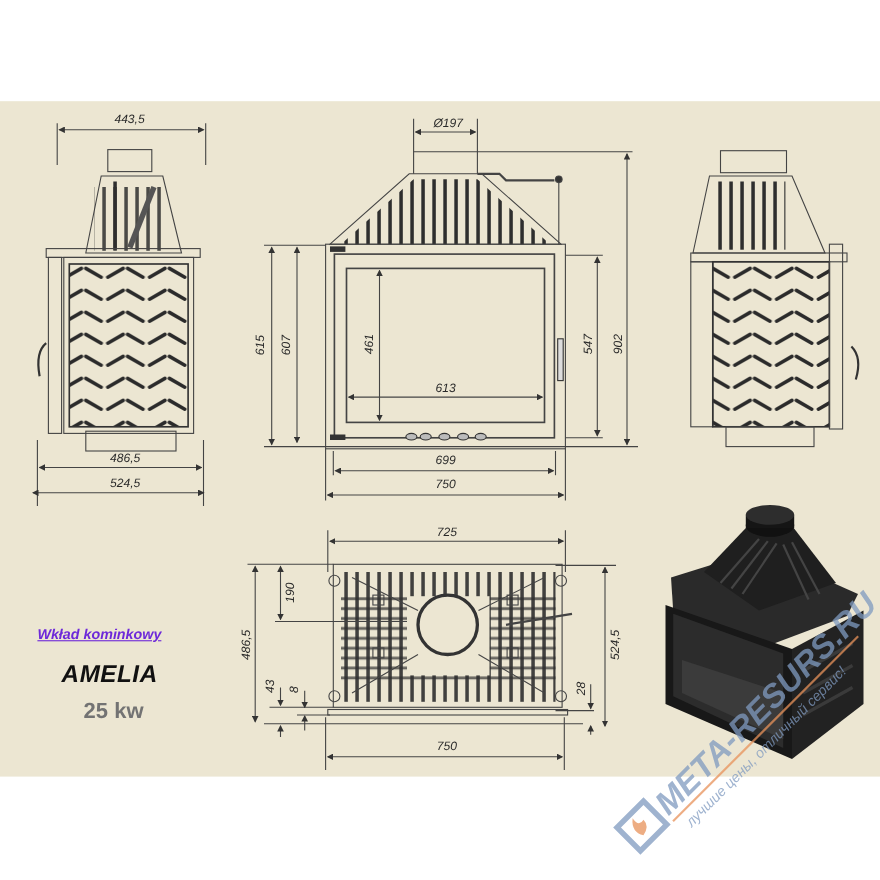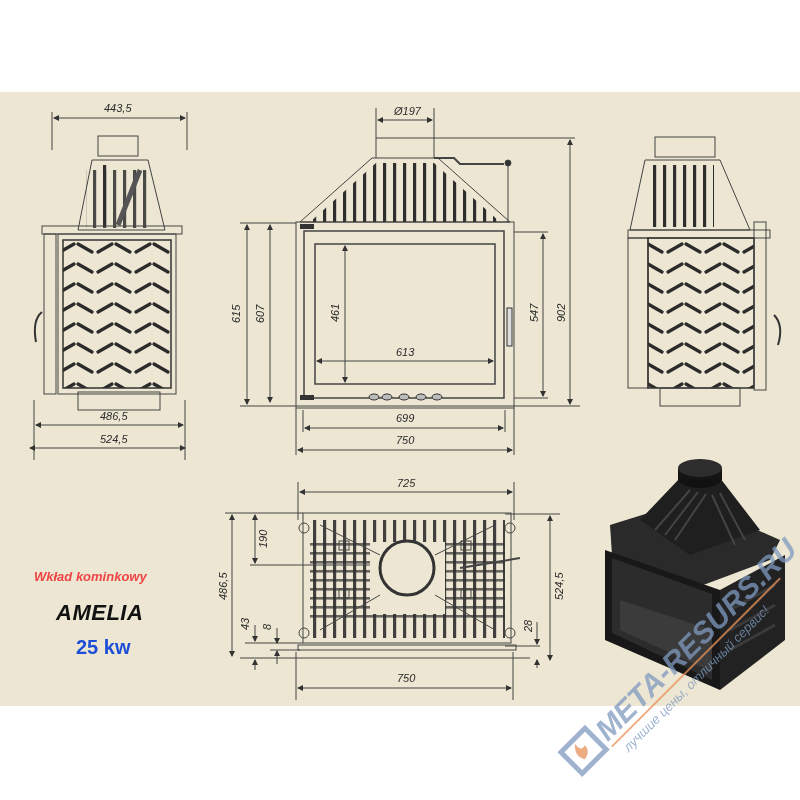--- a/index.html
+++ b/index.html
@@ -1,22 +1,22 @@
 <!DOCTYPE html>
 <html><head>
 <meta charset="utf-8">
 <style>
   html,body{margin:0;padding:0;background:#ffffff;}
   body{width:800px;height:800px;position:relative;overflow:hidden;font-family:"Liberation Sans",sans-serif;}
   .sheet{position:absolute;left:0;top:92px;width:800px;height:614px;background:#ece6d2;}
   svg{position:absolute;left:0;top:0;}
   .dim{font-family:"Liberation Sans",sans-serif;font-size:11px;font-style:italic;fill:#2a2a2a;}
-  .title-small{position:absolute;left:34px;top:569px;font-size:13px;font-weight:bold;font-style:italic;color:#ef4444;}
+  .title-small{position:absolute;left:34px;top:569px;font-size:13px;font-weight:bold;font-style:italic;color:#6d28d9;text-decoration:underline;}
   .title-big{position:absolute;left:56px;top:600px;font-size:22px;font-weight:bold;font-style:italic;color:#111;letter-spacing:0.5px;text-align:right;}
-  .title-power{position:absolute;left:76px;top:636px;font-size:20px;font-weight:bold;color:#1d4ed8;}
+  .title-power{position:absolute;left:76px;top:636px;font-size:20px;font-weight:bold;color:#737373;}
 </style>
 </head>
 <body>
 
 <div class="sheet"></div>
 
 <svg width="800" height="800" viewBox="0 0 800 800">
   <defs>
     <marker id="ar" markerWidth="6" markerHeight="6" refX="5" refY="3" orient="auto">
       <path d="M0,0 L6,3 L0,6 z" fill="#333"></path>

